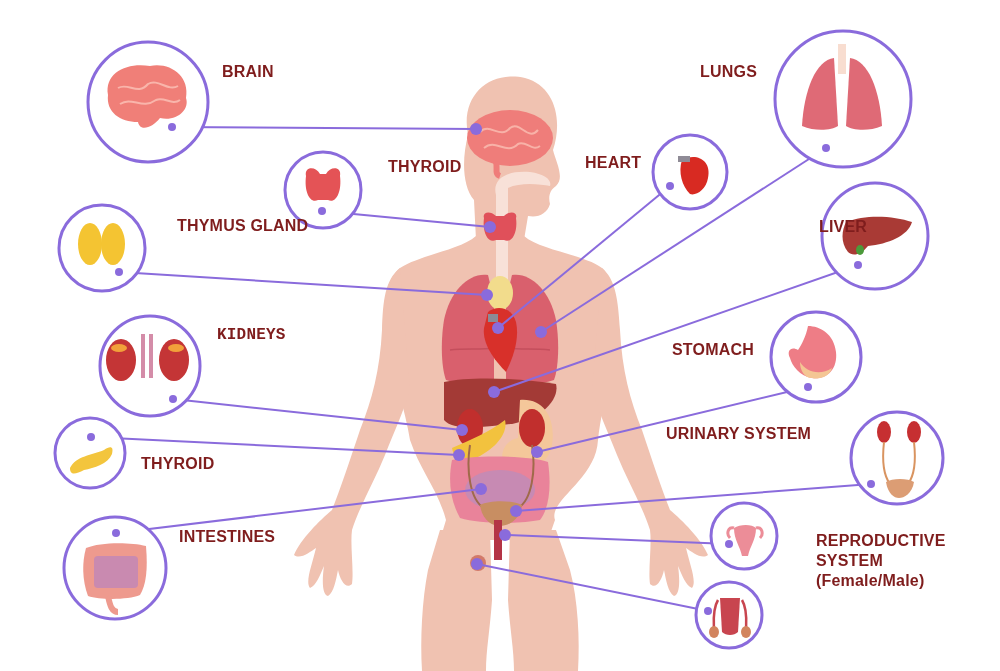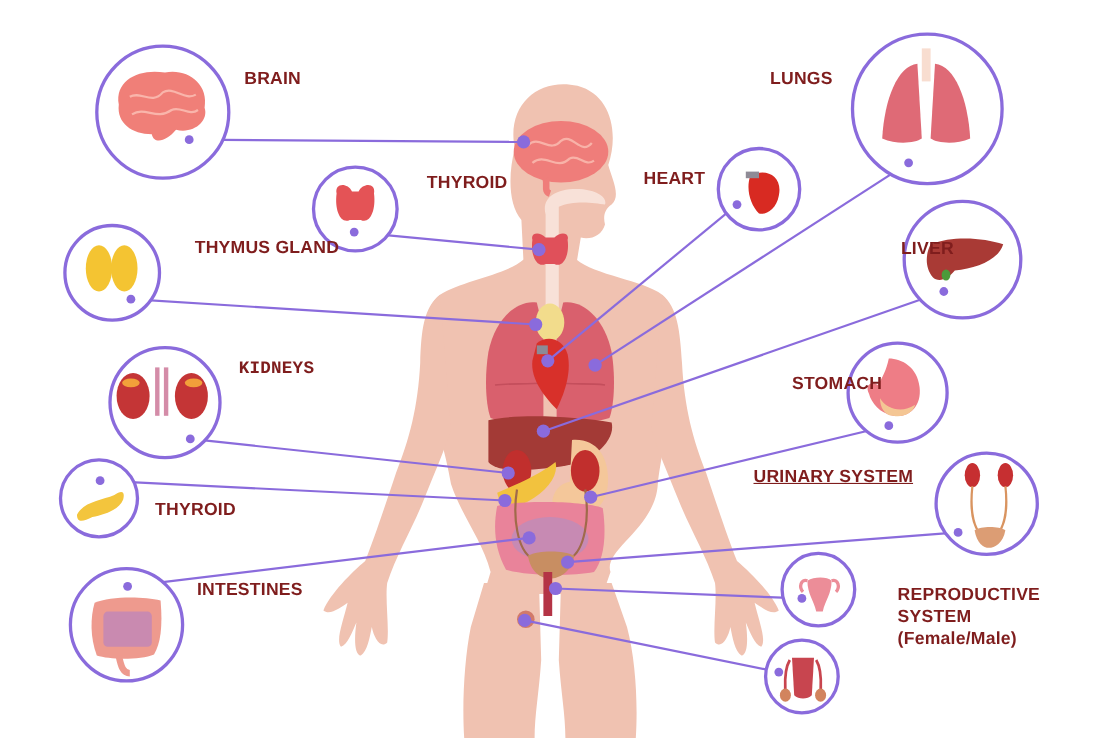--- a/index.html
+++ b/index.html
@@ -204,19 +204,19 @@
 
 <div class="label" style="left:222px;top:62px;">BRAIN</div>
 <div class="label" style="left:388px;top:157px;">THYROID</div>
 <div class="label" style="left:151px;top:216px;margin-left:26px;">THYMUS GLAND</div>
 <div class="label" style="left:217px;top:325px;font-family:Liberation Mono, monospace;">KIDNEYS</div>
 <div class="label" style="left:141px;top:454px;">THYROID</div>
 <div class="label" style="left:179px;top:527px;">INTESTINES</div>
 <div class="label" style="left:700px;top:62px;">LUNGS</div>
 <div class="label" style="left:585px;top:153px;">HEART</div>
 <div class="label" style="left:795px;top:217px;margin-left:24px;">LIVER</div>
-<div class="label" style="left:672px;top:340px;margin-left:48px;">STOMACH</div>
-<div class="label" style="left:685px;top:424px;text-decoration:underline;">URINARY SYSTEM</div>
+<div class="label" style="left:672px;top:340px;">STOMACH</div>
+<div class="label" style="left:666px;top:424px;">URINARY SYSTEM</div>
 <div class="label" style="left:816px;top:531px;">
   <div>REPRODUCTIVE</div>
   <div>SYSTEM</div>
   <div>(Female/Male)</div>
 </div>
 
 </body></html>

